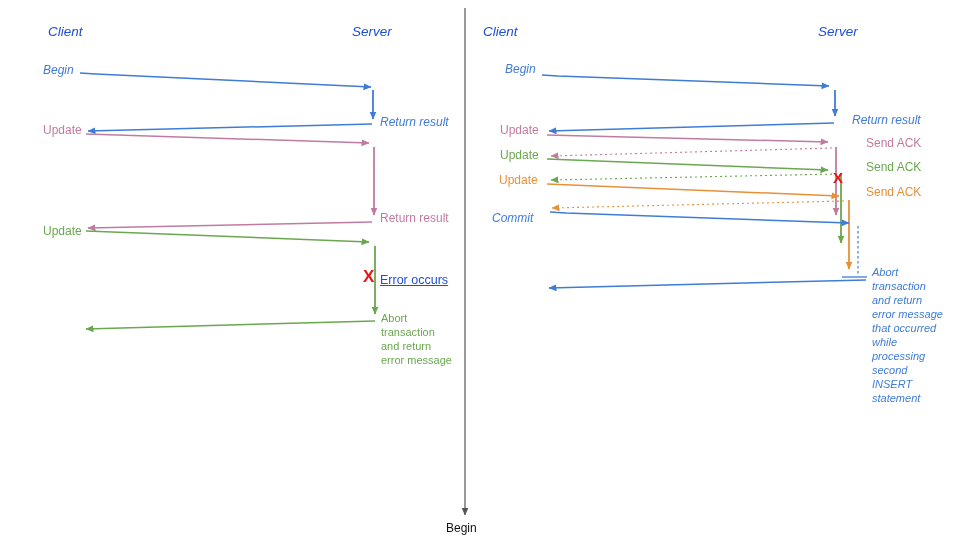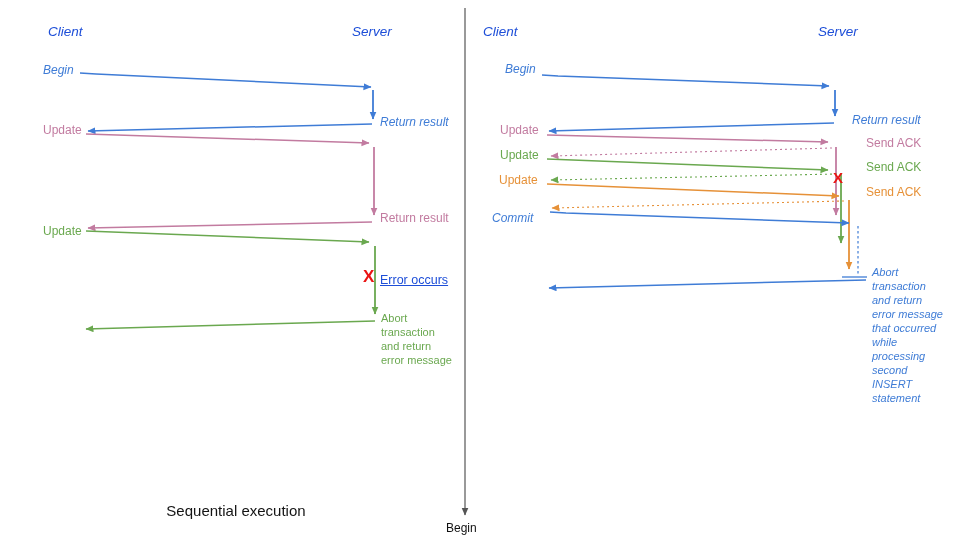--- a/index.html
+++ b/index.html
@@ -115,21 +115,20 @@
   <span class="lbl green" style="left:43px;top:225px;">Update</span>
 
   <span class="lbl xmark" style="left:363px;top:270px;">X</span>
   <span class="lbl red" style="left:380px;top:274px;font-size:12.5px;">Error occurs</span>
 
   <span class="lbl green multiline" style="left:381px;top:311px;">Abort
 transaction
 and return
 error message</span>
 
-  <span class="lbl caption" style="left:136px;top:504px;">Sequential execution</span>
 
   <span class="lbl head" style="left:483px;top:25px;">Client</span>
   <span class="lbl head" style="left:818px;top:25px;">Server</span>
 
   <span class="lbl blue" style="left:505px;top:63px;">Begin</span>
   <span class="lbl blue" style="left:852px;top:114px;">Return result</span>
 
   <span class="lbl pink" style="left:500px;top:124px;">Update</span>
   <span class="lbl pink" style="left:866px;top:137px;">Send ACK</span>
 

